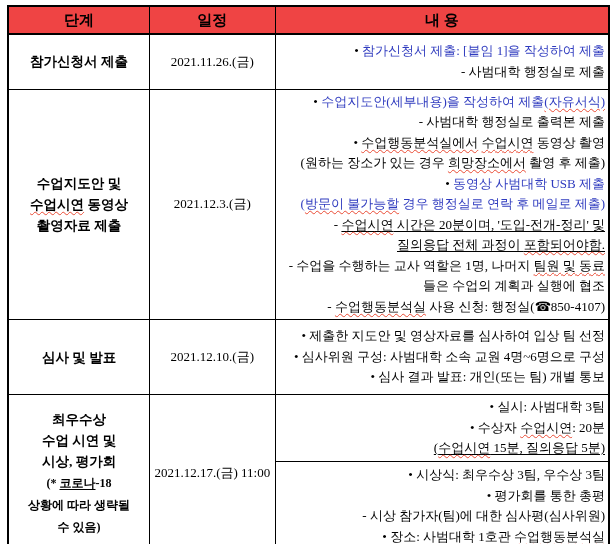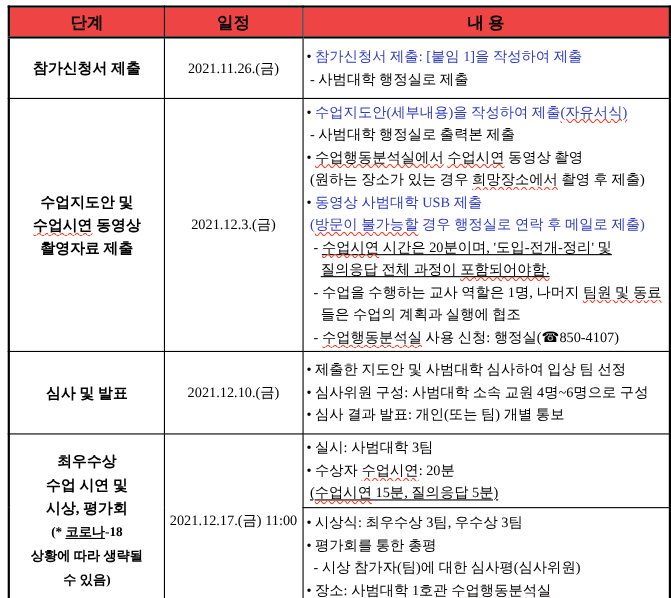--- a/index.html
+++ b/index.html
@@ -15,21 +15,21 @@
   .tbl th, .tbl td { border:1px solid #000; vertical-align:middle; overflow:hidden; padding:0; }
   .tbl thead th {
     background:#ef4444; border-bottom:2px solid #000;
     font-size:15px; font-weight:bold; height:26px; text-align:center;
   }
   td.stage {
     font-weight:bold; text-align:center; font-size:13.5px; padding:1px 19px;
   }
   td.stage .line { line-height:21px; white-space:pre; }
   td.sched { text-align:center; font-size:13px; white-space:nowrap; }
-  td.content { text-align:left; font-size:13px; padding:2px 3px 2px 3px; }
+  td.content { text-align:right; font-size:13px; padding:2px 3px 2px 3px; }
   td.content .line { line-height:20.5px; white-space:pre; }
   .blue { color:#2f3bbf; }
   .small { font-size:12px; }
   .u {
     text-decoration-line:underline; text-decoration-style:solid;
     text-decoration-color:#000; text-decoration-thickness:1px;
     text-underline-offset:2px;
   }
   .w {
     text-decoration-line:underline; text-decoration-style:wavy;
@@ -86,21 +86,21 @@
           <div class="line"><span>    들은 수업의 계획과 실행에 협조</span></div>
           <div class="line"><span>  - </span><span class="w">수업행동분석실</span><span> 사용 신청: 행정실(☎850-4107)</span></div>
         </td>
     </tr>
     <tr style="height:75px">
       <td class="stage">
           <div class="line"><span>심사 및 발표</span></div>
         </td>
       <td class="sched">2021.12.10.(금)</td>
       <td class="content">
-          <div class="line"><span>• 제출한 지도안 및 사범대학 심사하여 입상 팀 선정</span></div>
+          <div class="line"><span>• 제출한 지도안 및 영상자료를 심사하여 입상 팀 선정</span></div>
           <div class="line"><span>• 심사위원 구성: 사범대학 소속 교원 4명~6명으로 구성</span></div>
           <div class="line"><span>• 심사 결과 발표: 개인(또는 팀) 개별 통보</span></div>
         </td>
     </tr>
     <tr style="height:59px">
       <td class="stage" rowspan="2">
           <div class="line"><span>최우수상</span></div>
           <div class="line"><span>수업 시연 및</span></div>
           <div class="line"><span>시상, 평가회</span></div>
           <div class="line"><span class="small">(* </span><span class="small u">코로나</span><span class="small">-18</span></div>

